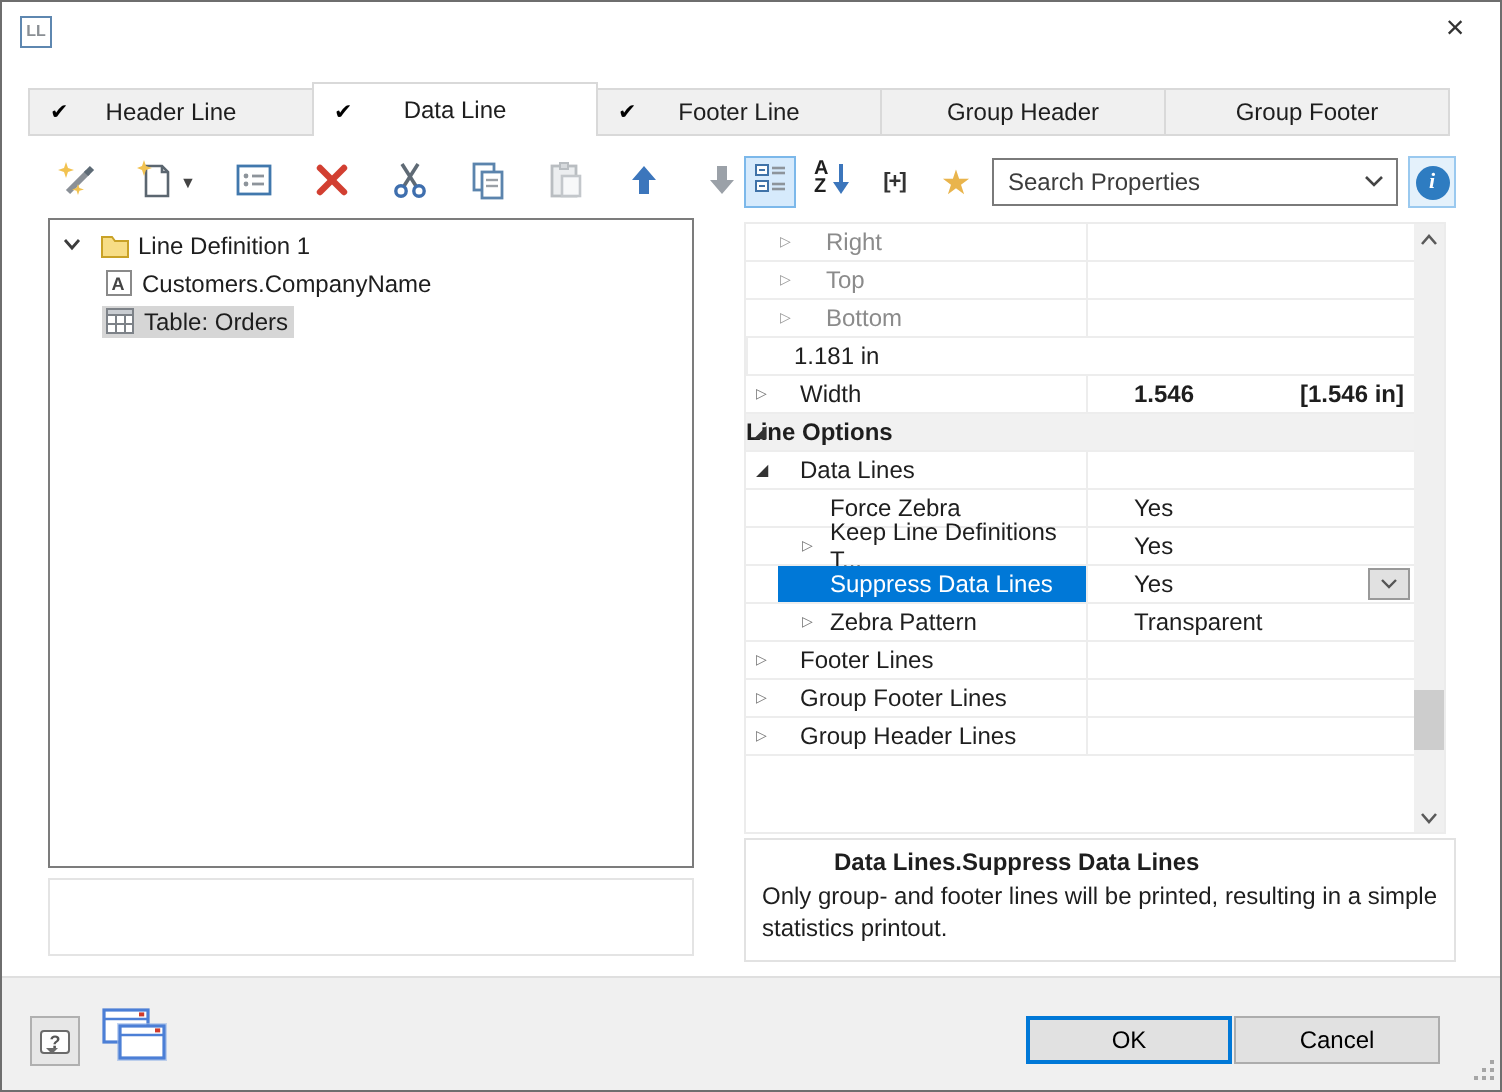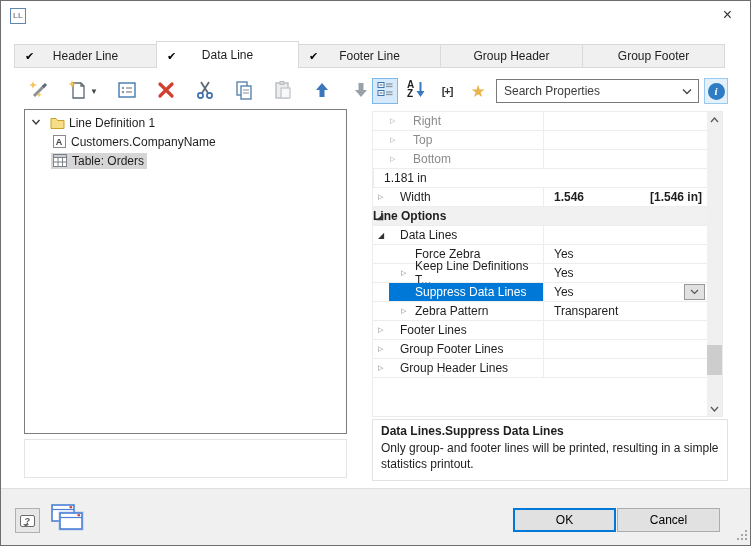--- a/index.html
+++ b/index.html
@@ -52,21 +52,21 @@
   #search-chevron{width:22px;text-align:center;color:#444;font-size:10px;}
   #info-btn{width:24px;height:26px;background:#e4f1fb;border:1px solid #9ac9ef;display:flex;align-items:center;justify-content:center;}
   #info-circle{width:17px;height:17px;border-radius:50%;background:#2e7cc1;color:#fff;font-weight:bold;font-size:11px;
                text-align:center;line-height:17px;font-family:"Liberation Serif",serif;font-style:italic;}
 
   
   #pgrid{position:absolute;left:371px;top:110px;width:351px;height:306px;border:1px solid #ececec;background:#fff;}
   #prows{margin-right:15px;}
   .prow{display:flex;height:19px;border-bottom:1px solid #ededed;align-items:stretch;font-size:12px;}
   .pname{width:170px;position:relative;display:flex;align-items:center;}
-  .pval{flex:1;border-left:1px solid #ededed;display:flex;align-items:center;padding-left:10px;position:relative;}
+  .pval{flex:1;border-left:1px solid #ededed;display:flex;align-items:center;padding-left:23px;position:relative;}
   .exp{position:absolute;top:50%;transform:translateY(-50%);font-size:7px;color:#777;}
   .exp.c::before{content:"▷";}
   .exp.e::before{content:"◢";color:#333;font-size:8px;}
   .l1 .exp{left:5px;}
   .l1 .lbl{padding-left:27px;}
   .l2a .exp{left:17px;}
   .l2a .lbl{padding-left:40px;}
   .l2b .exp{left:28px;}
   .l2b .lbl{padding-left:42px;}
   .muted{color:#8b8b8b;}
@@ -82,21 +82,21 @@
              display:flex;align-items:center;justify-content:center;font-size:9px;color:#333;}
 
   
   #vscroll{position:absolute;right:0;top:0;width:15px;height:304px;background:#f0f0f0;}
   .sbtn{position:absolute;left:0;width:15px;height:15px;display:flex;align-items:center;justify-content:center;}
   #sb-up{top:0;} #sb-down{bottom:0;}
   #sb-thumb{position:absolute;left:0;top:233px;width:15px;height:30px;background:#cdcdcd;}
 
   
   #desc-box{position:absolute;left:371px;top:418px;width:356px;height:62px;border:1px solid #e2e2e2;background:#fff;padding:4px 8px;}
-  #desc-title{font-weight:bold;font-size:12px;margin-bottom:2px;}
+  #desc-title{font-weight:bold;font-size:12px;margin-bottom:2px;margin-left:36px;}
   #desc-text{font-size:12px;line-height:16px;color:#1e1e1e;}
 
   
   #footer{position:absolute;left:0;right:0;bottom:0;height:57px;background:#f0f0f0;border-top:1px solid #dfdfdf;}
   #help-btn{position:absolute;left:14px;top:19px;width:25px;height:25px;background:#e7e7e7;border:1px solid #b0b0b0;
             display:flex;align-items:center;justify-content:center;}
   .bubble{position:relative;width:15px;height:12px;border:1px solid #6a6a6a;border-radius:2px;background:#fdfdfd;
           text-align:center;font-size:9px;font-weight:bold;color:#555;line-height:11px;}
   .bubble::after{content:"";position:absolute;left:2px;bottom:-4px;border:3px solid transparent;border-top-color:#6a6a6a;}
   #win-copy{position:absolute;left:48px;top:14px;}

